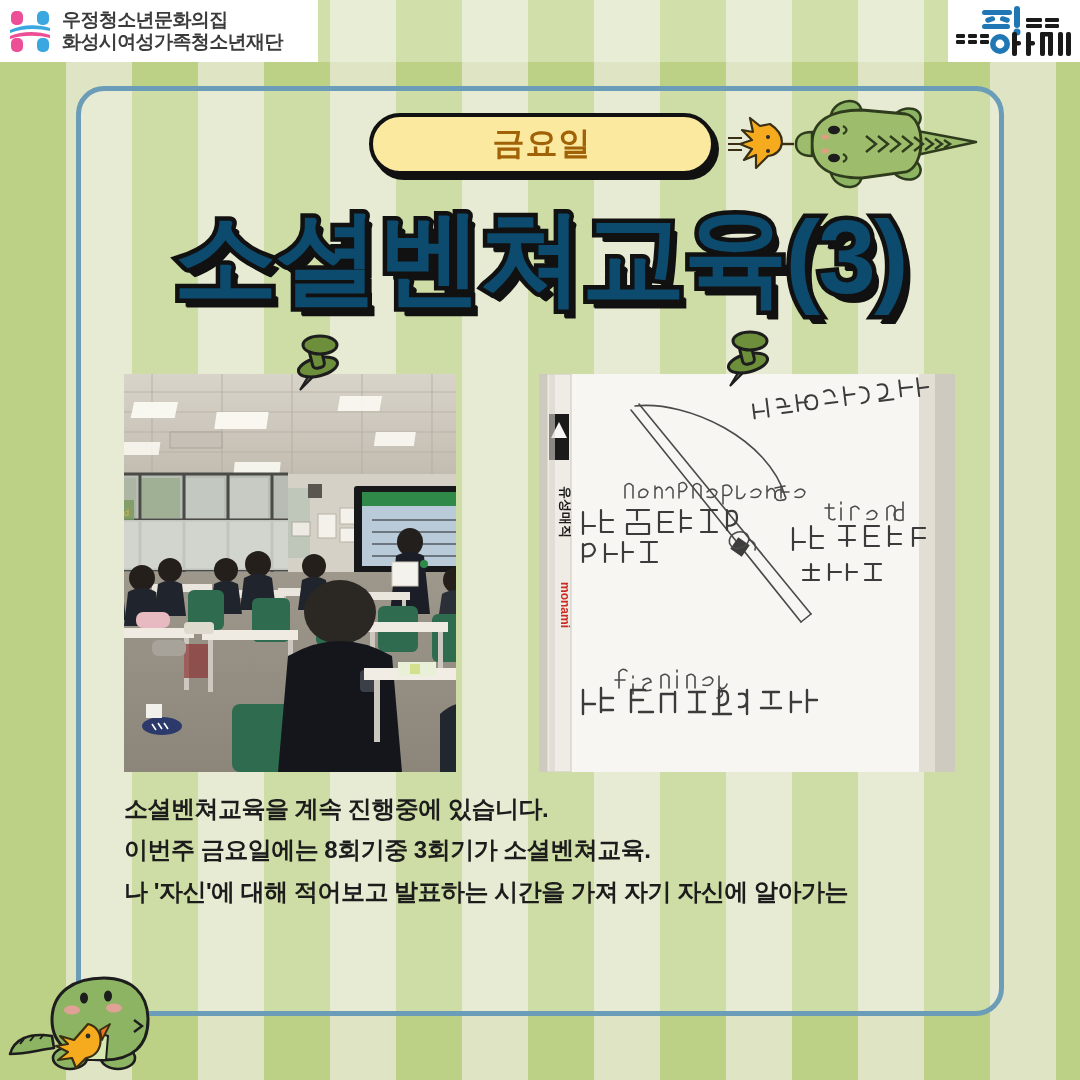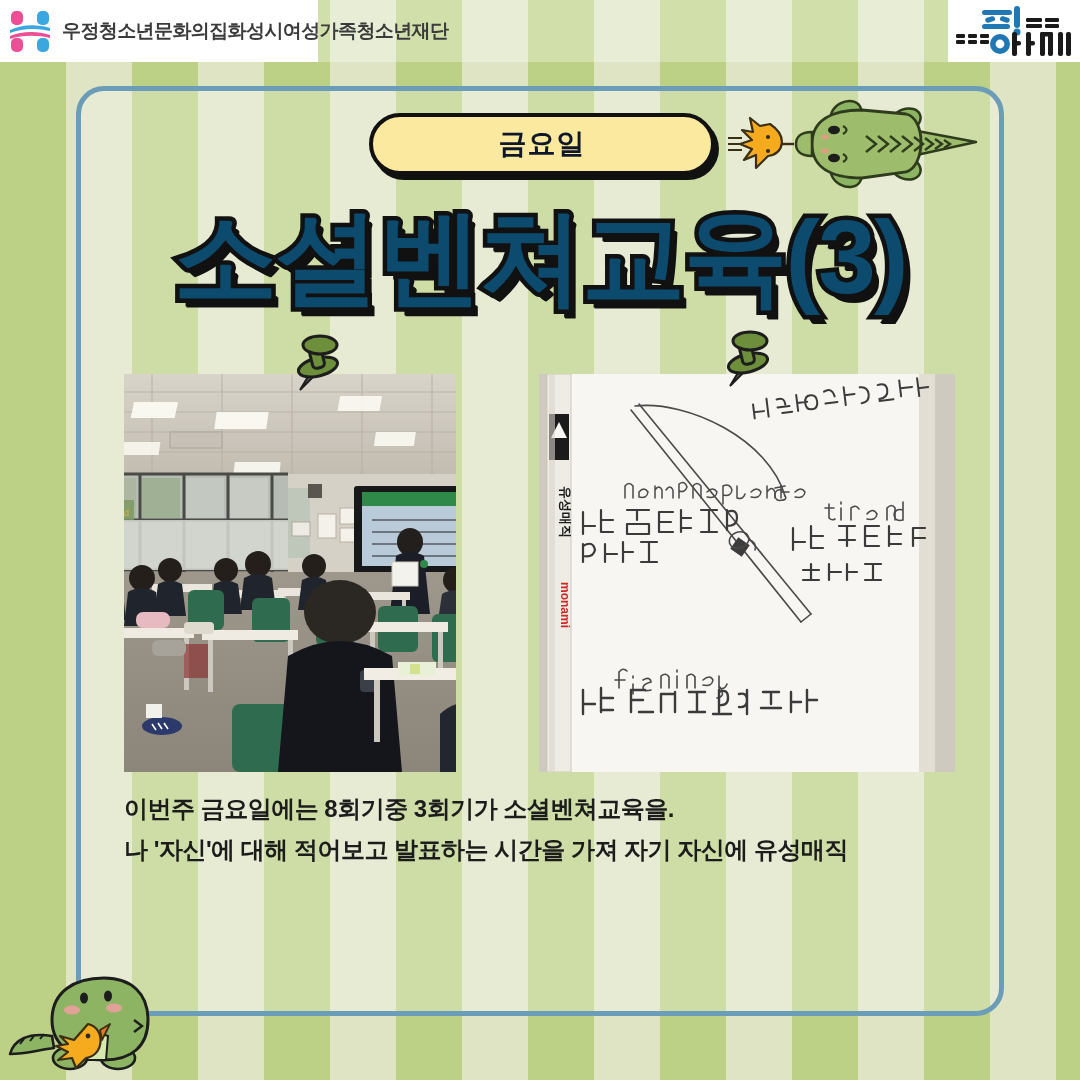--- a/index.html
+++ b/index.html
@@ -64,21 +64,21 @@
     width: 132px; height: 62px;
     justify-content: center;
   }
 
   .logo-mark {
     width: 44px; height: 46px;
     flex: 0 0 44px;
   }
   .logo-text {
     display: flex;
-    flex-direction: row;
+    flex-direction: column;
     justify-content: center;
     line-height: 1.18;
   }
   .logo-text span {
     font-size: 19px;
     font-weight: 700;
     color: #3b3b3b;
     letter-spacing: -0.6px;
     white-space: nowrap;
   }
@@ -104,23 +104,23 @@
     background: #fbe9a0;
     border: 4px solid #111111;
     border-radius: 34px;
     box-shadow: 4px 5px 0 #111111;
     z-index: 5;
     display: flex;
     align-items: center;
     justify-content: center;
   }
   #day-badge .badge-label {
-    font-size: 28px;
+    font-size: 32px;
     font-weight: 900;
-    color: #0f172a;
+    color: #a16207;
     letter-spacing: 1px;
   }
 
   
   #croc-top {
     position: absolute;
     left: 726px; top: 96px;
     width: 254px; height: 96px;
     z-index: 5;
   }
@@ -594,22 +594,23 @@
         <path d="M150 318 h16 M158 318 v20 M150 338 h16"></path>
         <path d="M180 318 q9 -4 9 6 q0 8 -9 7 M180 316 v22 M174 340 h18"></path>
         <path d="M200 320 q8 -2 8 6 q0 8 -8 7 M208 316 v24"></path>
         <path d="M224 318 h16 M232 318 v12 M222 334 h20"></path>
         <path d="M252 318 v20 M252 328 h10 M268 316 v22 M268 326 h10"></path>
       </g>
     </svg>
   </div>
 
   <div id="body-copy">
-    <p>이번주 금요일에는 8회기중 3회기가 소셜벤쳐교육을.</p>
-    <p>나 '자신'에 대해 적어보고 발표하는 시간을 가져 자기 자신에 유성매직</p>
+    <p>소셜벤쳐교육을 계속 진행중에 있습니다.</p>
+    <p>이번주 금요일에는 8회기중 3회기가 소셜벤쳐교육.</p>
+    <p>나 '자신'에 대해 적어보고 발표하는 시간을 가져 자기 자신에 알아가는</p>
   </div>
 
   <svg id="croc-bottom" viewBox="0 0 164 118">
     <g>
 
       <path d="M44 74 C20 70, 6 78, 2 92 C18 92, 30 88, 46 86 Z" fill="#8cb463" stroke="#1d1d1d" stroke-width="2.6" stroke-linejoin="round"></path>
       <g stroke="#1d1d1d" stroke-width="2" fill="none">
         <path d="M12 82 l4 -5 M22 79 l4 -5 M32 77 l4 -5"></path>
       </g>
 

